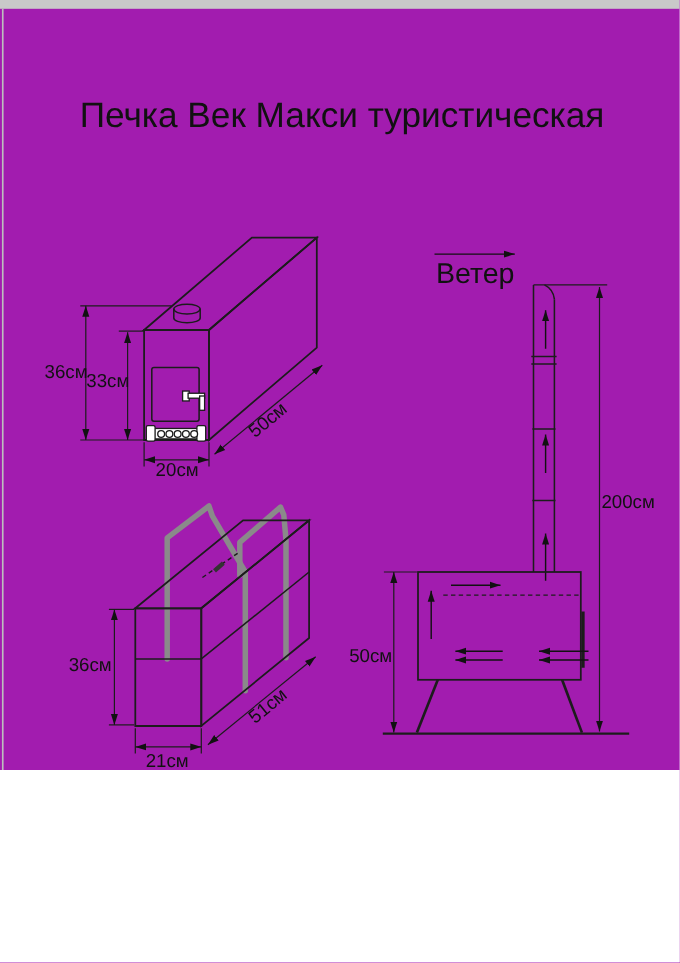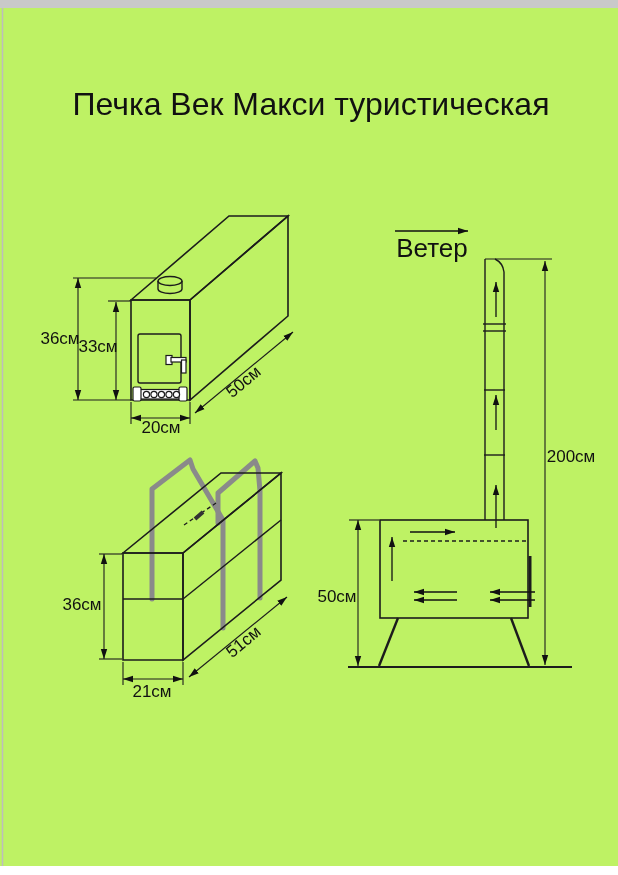--- a/index.html
+++ b/index.html
@@ -1,19 +1,19 @@
 <!DOCTYPE html>
 <html><head>
 <meta charset="utf-8">
 <style>
   html,body{margin:0;padding:0;background:#ffffff;}
   .page{
     position:relative;
-    width:618px;height:866px;
-    background:#bef264;
+    width:618px;height:700px;
+    background:#a21caf;
     font-family:"Liberation Sans", sans-serif;
     overflow:hidden;
   }
   svg{position:absolute;left:0;top:0;}
   .art{stroke:#1c1c1c;fill:none;stroke-width:1.6;}
   .thin{stroke-width:1.4;}
   .dimline{stroke:#1c1c1c;stroke-width:1.1;fill:none;}
   .flow{stroke:#111;stroke-width:1.3;fill:none;}
   .strap{stroke:#8a8a8a;stroke-width:5;fill:none;stroke-linejoin:round;stroke-linecap:round;}
   .dashed{stroke-dasharray:4 3;stroke-width:1.3;}

